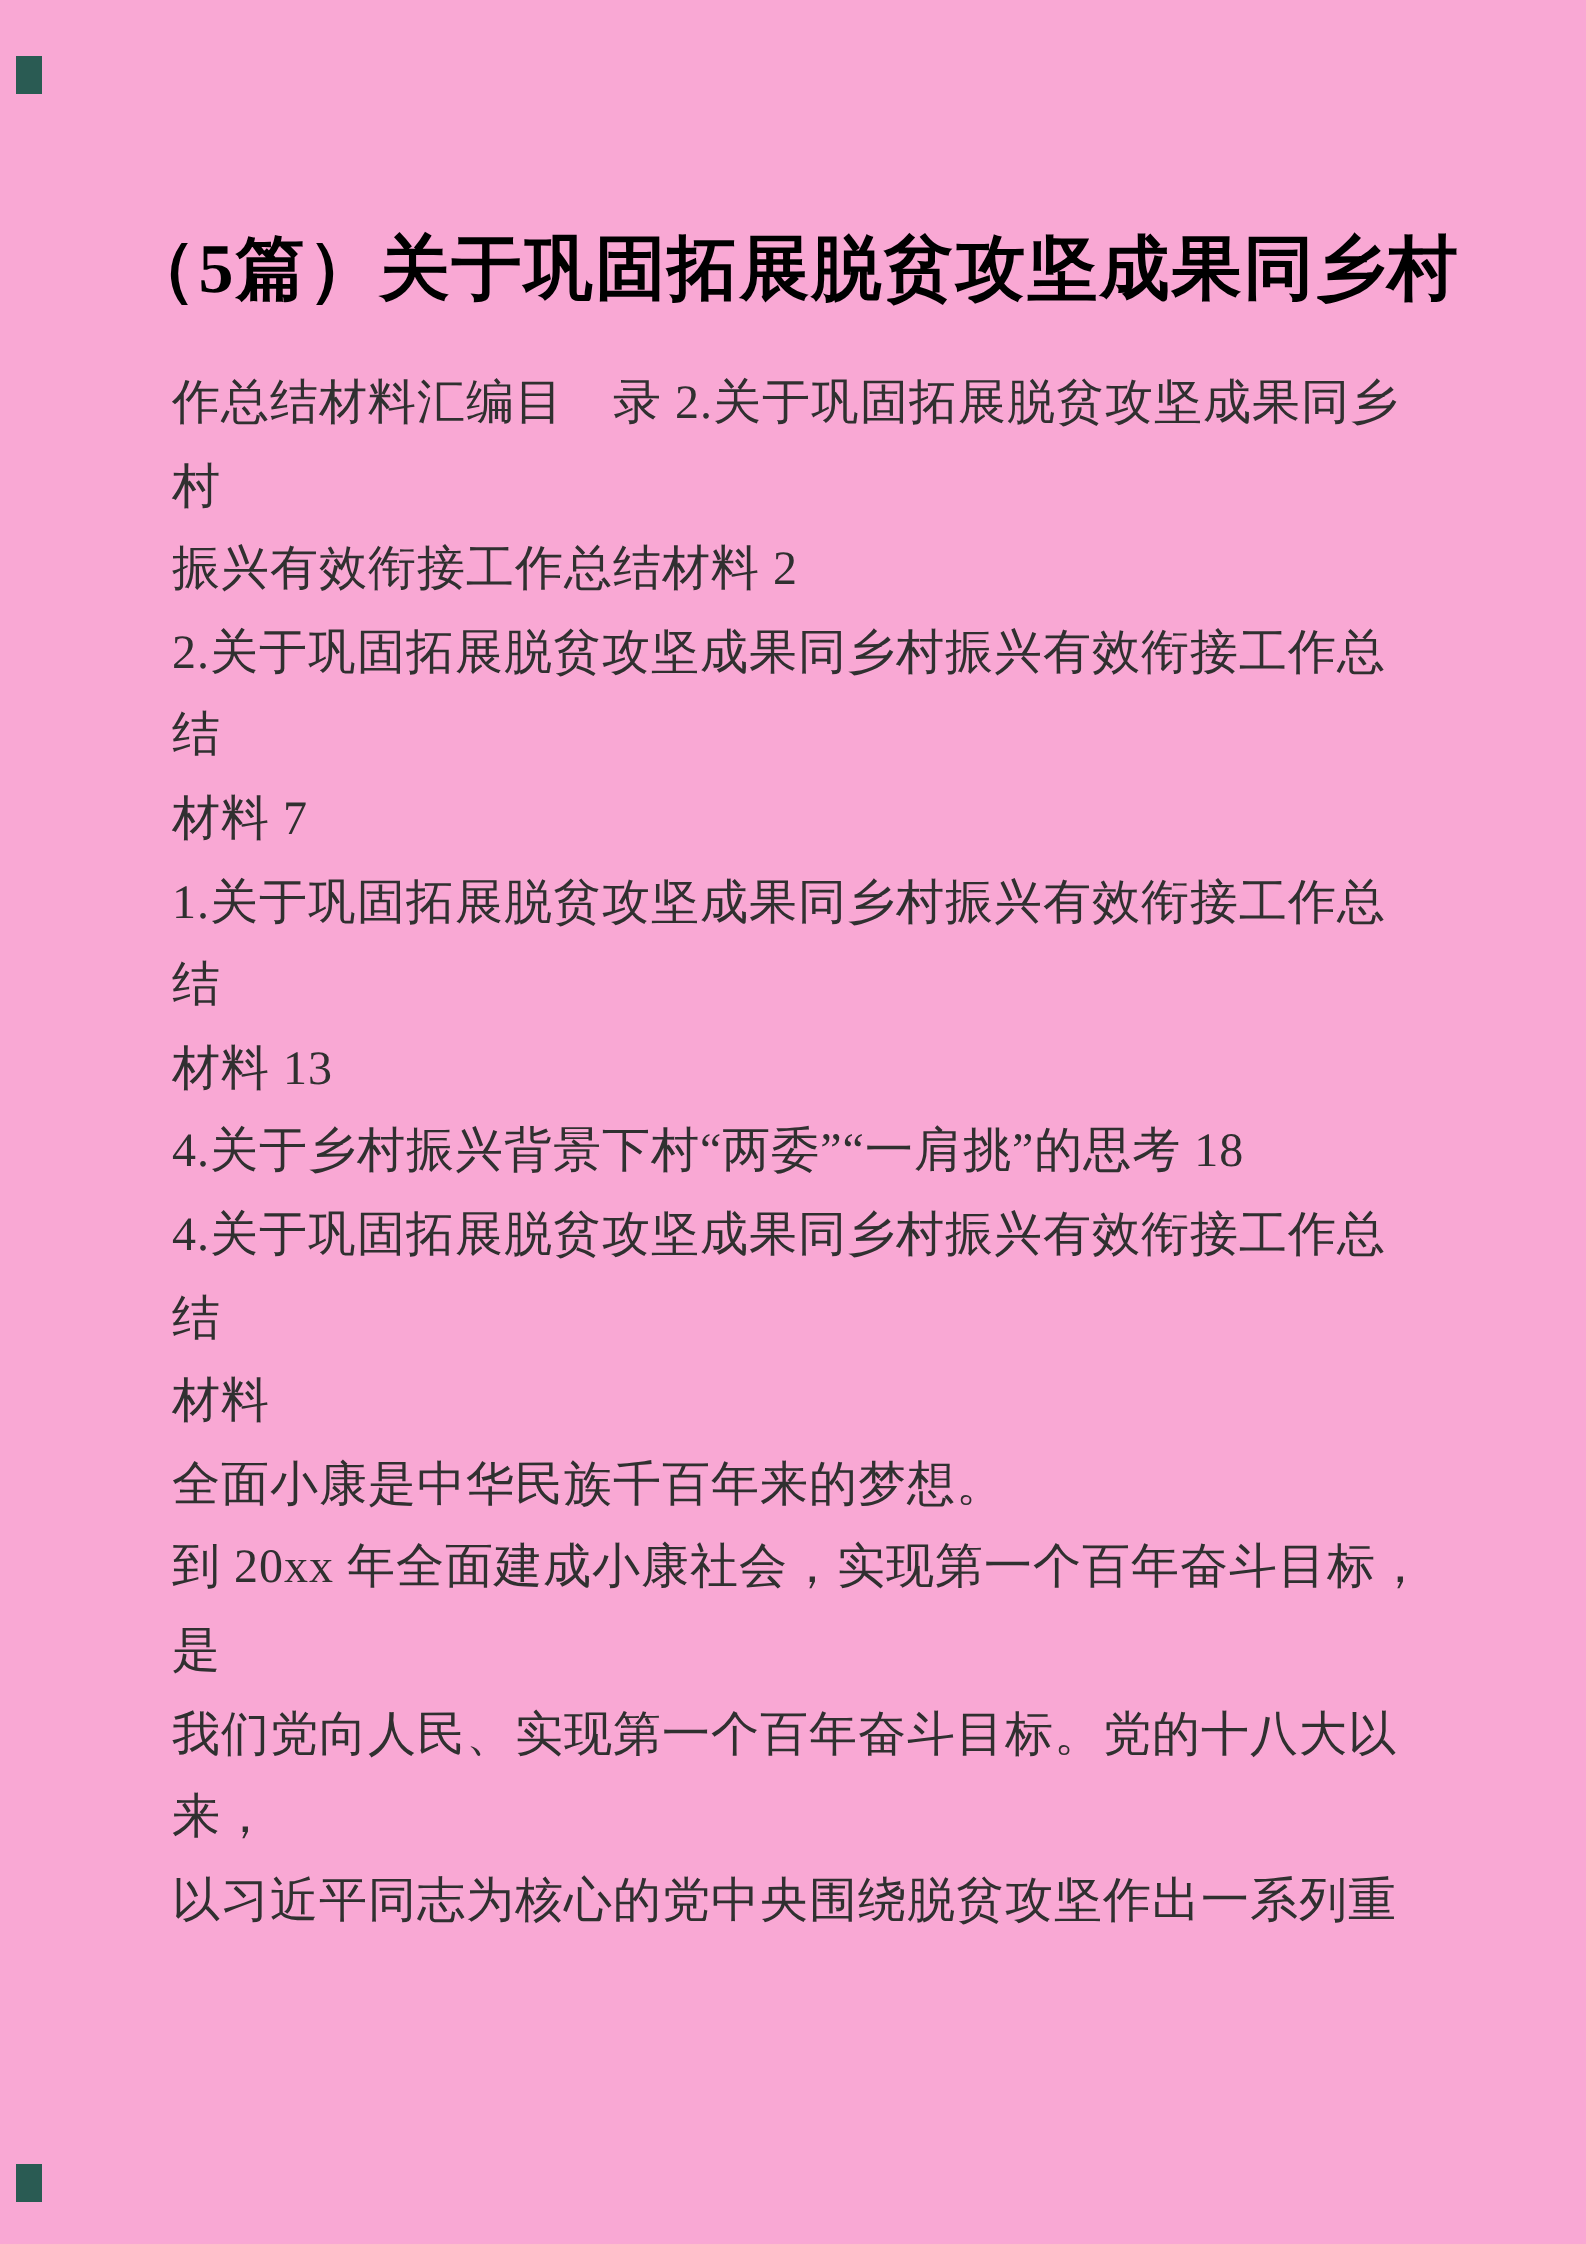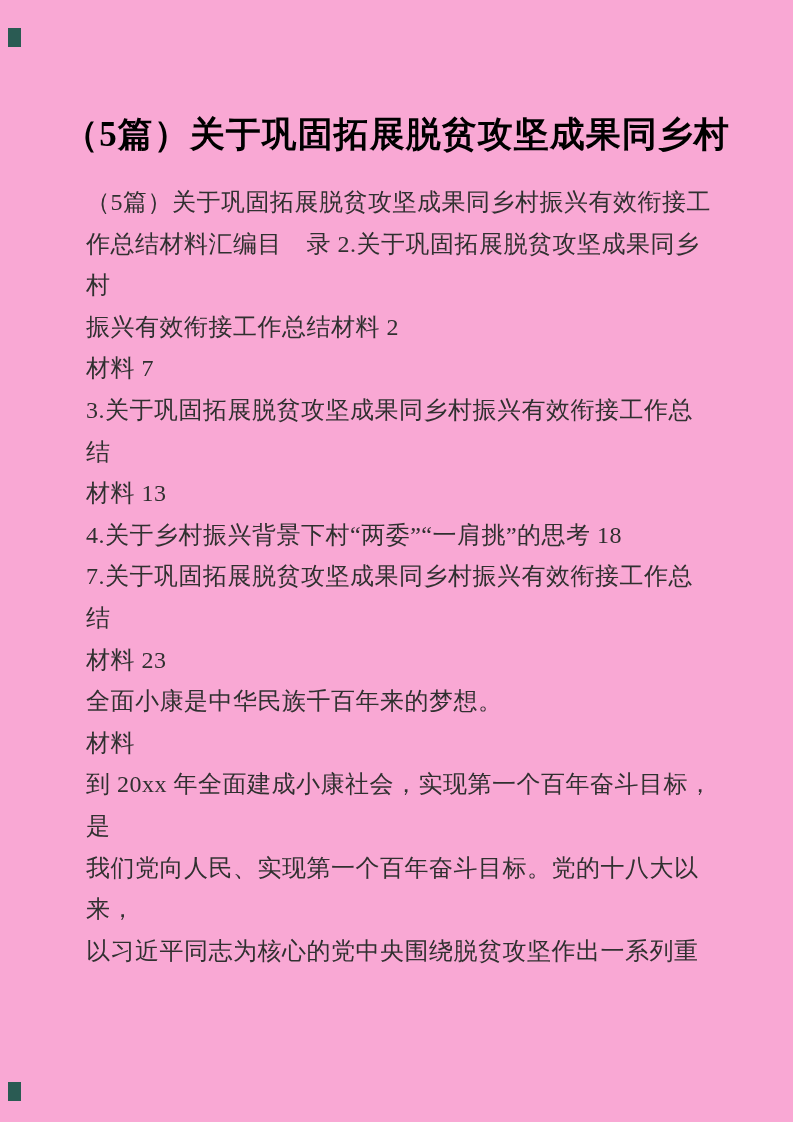--- a/index.html
+++ b/index.html
@@ -52,30 +52,29 @@
 <div class="page" style="background: #f9a8d4;">
 
   <div class="corner-mark top" style="background: rgb(42, 91, 83);"></div>
   <div class="corner-mark bottom" style="background: rgb(42, 91, 83);"></div>
 
   <h1 class="doc-title" style="color: rgb(0, 0, 0);">
     <span>（5篇）关于巩固拓展脱贫攻坚成果同乡村</span><br>
   </h1>
 
   <div class="doc-body" style="color: rgb(48, 48, 48);">
-    <div class="body-line">（5篇）关于巩固拓展脱贫攻坚成果同乡村振兴有效衔接工</div>
     <div class="body-line">作总结材料汇编目　录 2.关于巩固拓展脱贫攻坚成果同乡村</div>
     <div class="body-line">振兴有效衔接工作总结材料 2</div>
+    <div class="body-line">2.关于巩固拓展脱贫攻坚成果同乡村振兴有效衔接工作总结</div>
     <div class="body-line">材料 7</div>
-    <div class="body-line">3.关于巩固拓展脱贫攻坚成果同乡村振兴有效衔接工作总结</div>
+    <div class="body-line">1.关于巩固拓展脱贫攻坚成果同乡村振兴有效衔接工作总结</div>
     <div class="body-line">材料 13</div>
     <div class="body-line">4.关于乡村振兴背景下村“两委”“一肩挑”的思考 18</div>
-    <div class="body-line">7.关于巩固拓展脱贫攻坚成果同乡村振兴有效衔接工作总结</div>
-    <div class="body-line">材料 23</div>
+    <div class="body-line">4.关于巩固拓展脱贫攻坚成果同乡村振兴有效衔接工作总结</div>
+    <div class="body-line">材料</div>
     <div class="body-line">全面小康是中华民族千百年来的梦想。</div>
-    <div class="body-line">材料</div>
     <div class="body-line">到 20xx 年全面建成小康社会，实现第一个百年奋斗目标，是</div>
     <div class="body-line">我们党向人民、实现第一个百年奋斗目标。党的十八大以来，</div>
     <div class="body-line">以习近平同志为核心的党中央围绕脱贫攻坚作出一系列重</div>
 
   </div>
 
 </div>
 
 </body></html>

